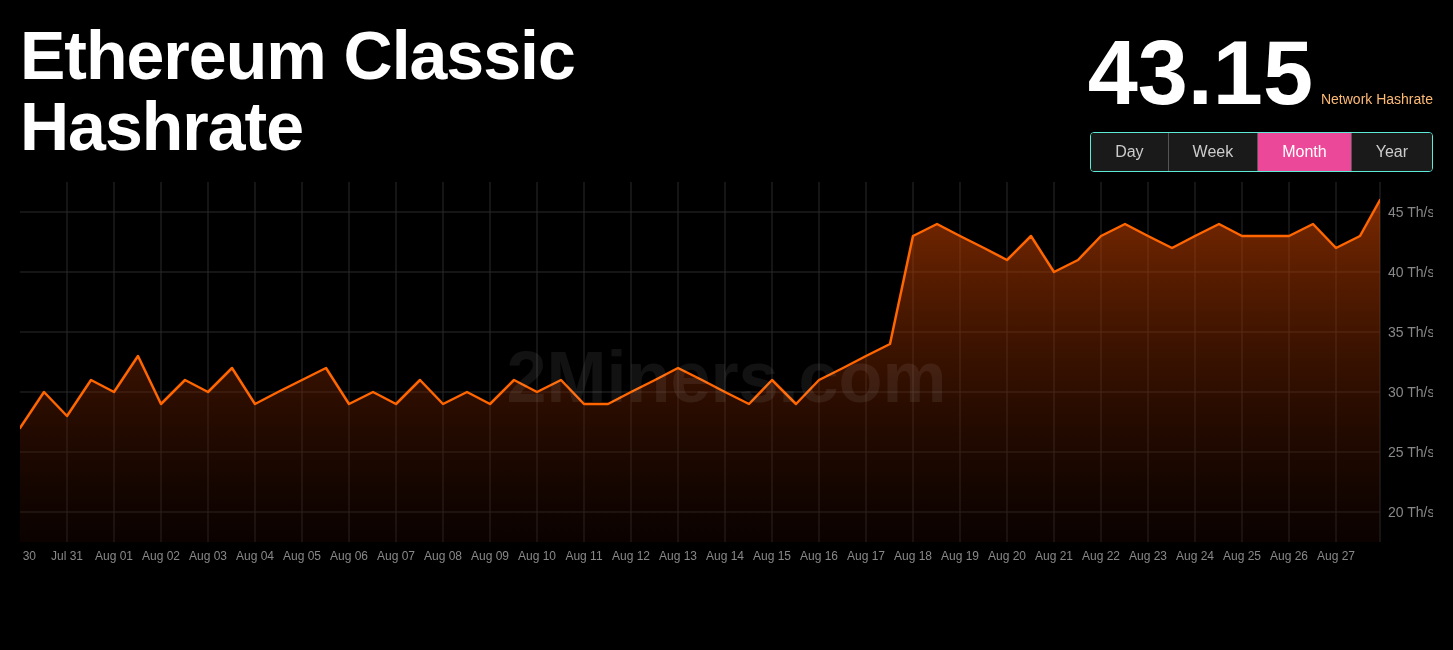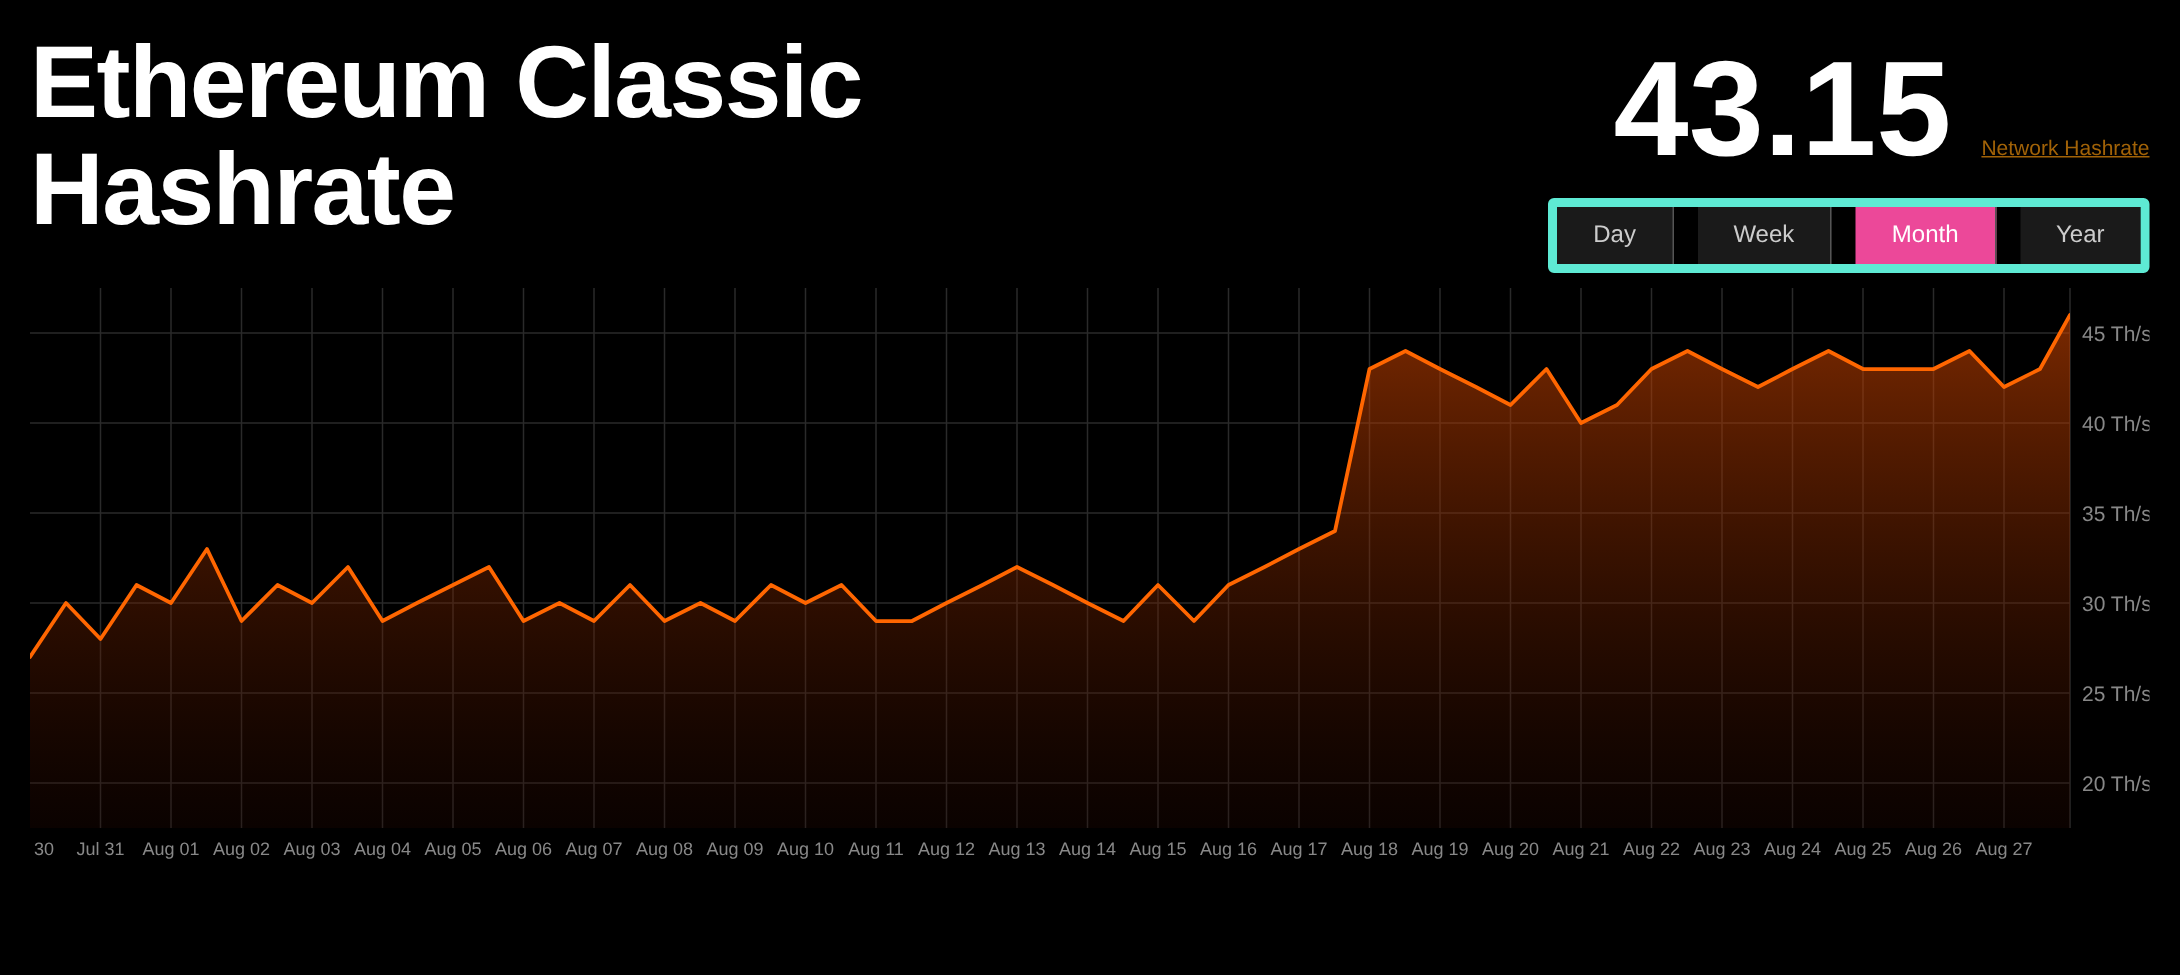--- a/index.html
+++ b/index.html
@@ -37,49 +37,48 @@
     .right-block {
       display: flex;
       flex-direction: column;
       align-items: flex-end;
       gap: 14px;
       padding-top: 8px;
     }
     .hashrate-display {
       display: flex;
       align-items: baseline;
-      gap: 20px;
+      gap: 8px;
     }
     .hashrate-value {
       font-size: 90px;
       font-weight: 900;
       color: #fff;
       line-height: 1;
     }
     .hashrate-unit-block {
       display: flex;
       flex-direction: column;
       align-items: flex-start;
     }
     .hashrate-unit {
       font-size: 52px;
       font-weight: 900;
       color: #f60;
       line-height: 1;
     }
     .network-label {
       font-size: 14px;
-      color: #a16207;
+      color: #fdba74;
       margin-top: 16px;
-      text-decoration: underline;
     }
     .time-buttons {
       display: flex;
-      gap: 16px;
-      border: 6px solid #5eead4;
+      gap: 0;
+      border: 1px solid #5eead4;
       border-radius: 4px;
       overflow: hidden;
       margin-left: 44px;
     }
     .time-btn {
       background: #1a1a1a;
       color: #ccc;
       border: none;
       border-right: 1px solid #555;
       padding: 10px 24px;
@@ -138,20 +137,21 @@
       <div class="time-buttons">
         <button class="time-btn">Day</button>
         <button class="time-btn">Week</button>
         <button class="time-btn active">Month</button>
         <button class="time-btn">Year</button>
       </div>
     </div>
   </div>
 
   <div class="chart-area">
+    <div class="watermark">2Miners.com</div>
     <svg class="chart-svg" viewBox="0 0 1413 390" preserveAspectRatio="none">
       <defs>
         <linearGradient id="areaGrad" x1="0" y1="0" x2="0" y2="1">
           <stop offset="0%" stop-color="#cc4400" stop-opacity="0.7"></stop>
           <stop offset="100%" stop-color="#2a0800" stop-opacity="0.3"></stop>
         </linearGradient>
         <clipPath id="chartClip">
           <rect x="0" y="0" width="1360" height="360"></rect>
         </clipPath>
       </defs>

